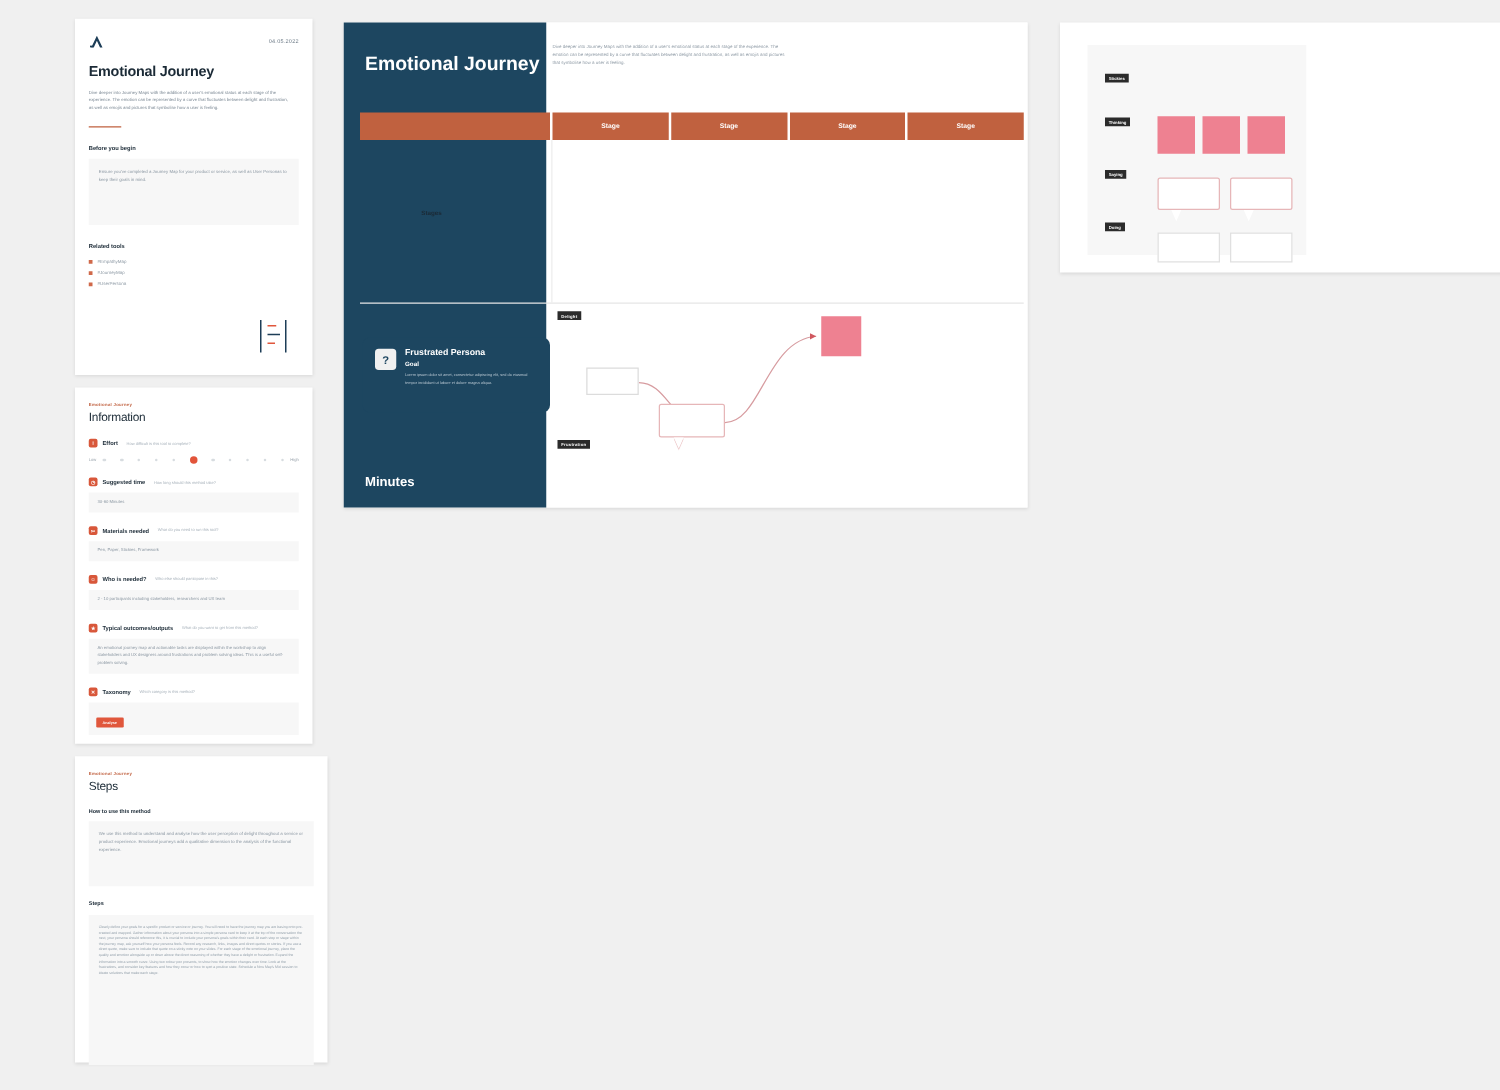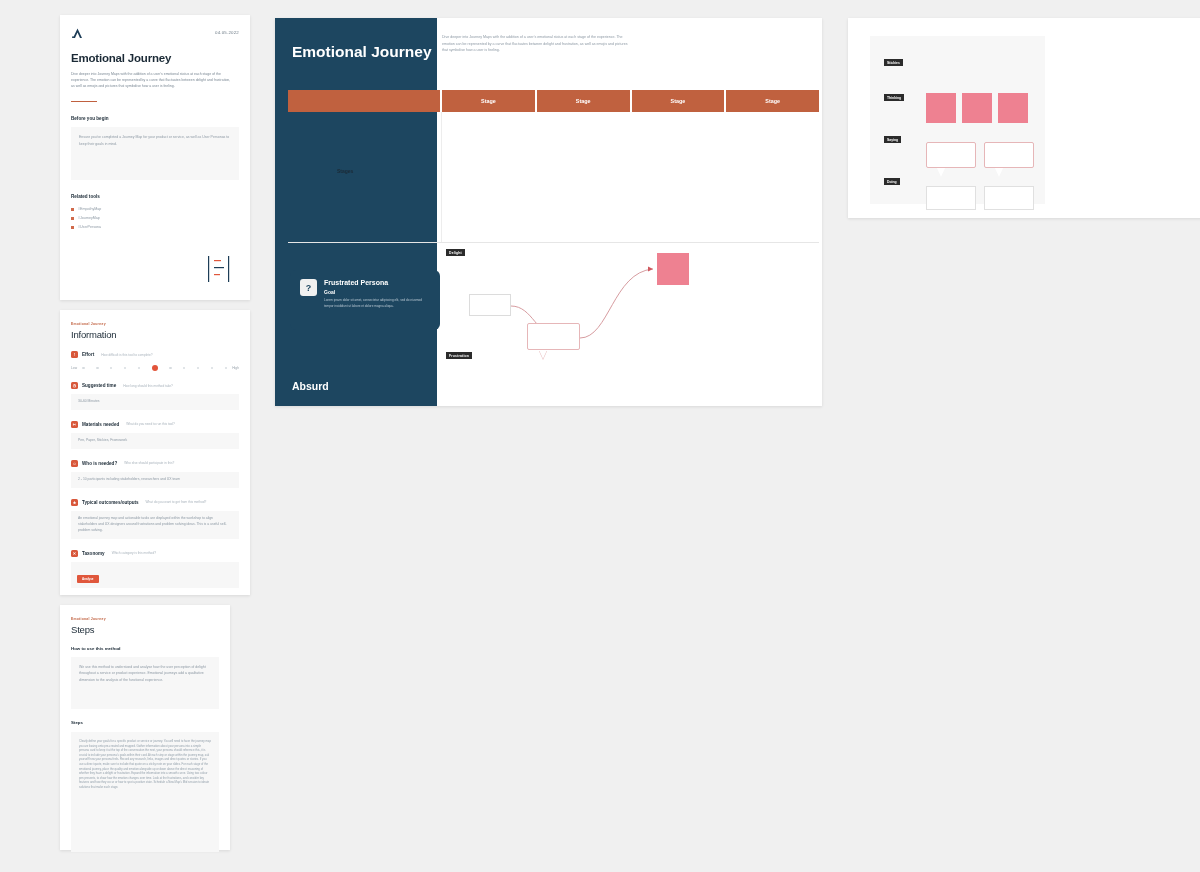--- a/index.html
+++ b/index.html
@@ -60,21 +60,21 @@
   .slider .cap { font-size: 3.3px; color: #9aa4ad; }
   .slider .track { flex: 1; display: flex; align-items: center; justify-content: space-between; padding: 0 2px;}
   .dot { width: 2.6px; height: 2.6px; border-radius: 50%; background: #d7dce0; }
   .dot.on { width: 6px; height: 6px; background: #e2543a; }
   .taxo-pill {
     display: inline-block; background: #e0573c; color: #fff;
     font-size: 3px; font-weight: 700; padding: 2px 5px; border-radius: 1px; margin-top: 5px;
   }
 
   
-  #card-steps { left: 20px; top: 605px; width: 170px; height: 245px; padding: 12px 11px; }
+  #card-steps { left: 20px; top: 605px; width: 202px; height: 245px; padding: 12px 11px; }
   .steps-sub { font-size: 4.4px; font-weight: 700; color: #1b2a36; margin-top: 11px; }
   #steps-howto-box { margin-top: 6px; height: 52px; }
   #steps-list-box { margin-top: 7px; height: 120px; }
   #steps-list-box p { font-size: 2.8px; line-height: 1.65; color: #93a0ab; }
 
   
   #card-main { left: 235px; top: 18px; width: 547px; height: 388px; }
   .main-grid { position: relative; width: 100%; height: 100%; }
   .main-sidebar {
     position: absolute; left: 0; top: 0; width: 162px; height: 100%;
@@ -312,21 +312,21 @@
   </div>
 
   <div class="card" id="card-main">
     <div class="main-grid">
 
       <div class="main-right"></div>
       <div class="main-sidebar"></div>
 
       <div class="main-title">Emotional Journey</div>
       <div class="main-title-rule"></div>
-      <div class="brand">Absurd</div>
+      <div class="brand">Minutes</div>
 
       <div class="main-desc">Dive deeper into Journey Maps with the addition of a user's emotional status at each stage of the experience. The emotion can be represented by a curve that fluctuates between delight and frustration, as well as emojis and pictures that symbolise how a user is feeling.</div>
 
       <div class="stage-strip">
         <div class="stage-cell-blank"></div>
         <div class="stage-cell">Stage</div>
         <div class="stage-cell">Stage</div>
         <div class="stage-cell">Stage</div>
         <div class="stage-cell">Stage</div>
       </div>

